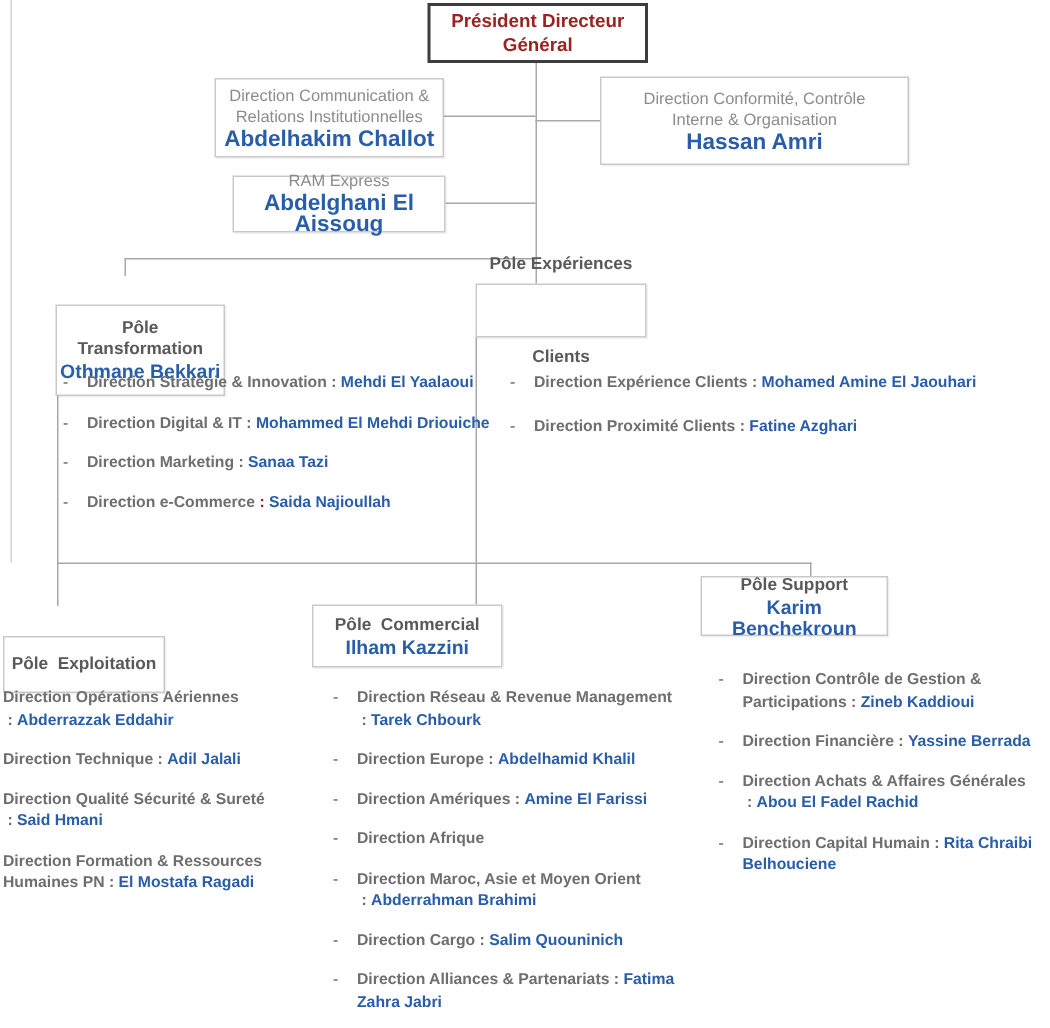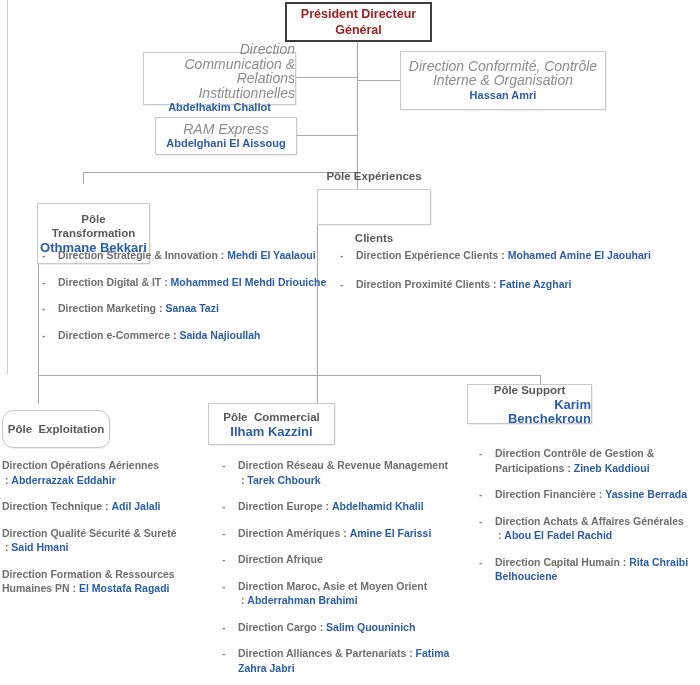--- a/index.html
+++ b/index.html
@@ -5,26 +5,26 @@
   html,body{margin:0;padding:0;background:#fff;}
   #canvas{
     position:relative;width:700px;height:685px;background:#ffffff;overflow:hidden;
     font-family:"Liberation Sans","DejaVu Sans",sans-serif;
   }
   .line{position:absolute;background:#a8a8a8;}
   .faint{background:#d2d2d2;}
   .box{
     position:absolute;background:#fff;border:1px solid #c9c9c9;
     display:flex;flex-direction:column;align-items:center;justify-content:center;
-    text-align:right;box-shadow:1px 1px 0 rgba(0,0,0,0.06);
+    text-align:center;box-shadow:1px 1px 0 rgba(0,0,0,0.06);
   }
   .root{border:2px solid #3d3d3d;box-shadow:none;}
   .rline{display:block;color:#9c2121;font-weight:700;font-size:12.5px;line-height:16px;}
-  .gline{display:block;color:#8c8c8c;font-size:14px;line-height:14.5px;font-style:italic;}
-  .bname{display:block;color:#2a5da8;font-weight:700;font-size:11px;line-height:14.5px;}
+  .gline{display:block;color:#8c8c8c;font-size:11px;line-height:14.5px;}
+  .bname{display:block;color:#2a5da8;font-weight:700;font-size:15px;line-height:14.5px;}
   .pt{display:block;color:#595959;font-weight:700;font-size:11.5px;line-height:14px;white-space:pre;}
   .ph{display:block;color:#2a5da8;font-weight:700;font-size:13px;line-height:14px;margin-top:1px;}
   .list{position:absolute;}
   .item{display:flex;align-items:flex-start;margin-bottom:12px;font-size:10.5px;line-height:14.5px;}
   .list.wgap .item{margin-bottom:14px;}
   .dash{flex:none;width:16px;color:#8a8a8a;font-weight:600;}
   .txt{flex:1;}
   .lbl{color:#6e6e6e;font-weight:600;}
   .sep{color:#6e6e6e;font-weight:600;white-space:pre;}
   .sep.red{color:#9c2121;font-weight:700;}
@@ -74,21 +74,21 @@
     <span class="pt">Pôle</span>
     <span class="pt">Transformation</span>
     <span class="ph">Othmane Bekkari</span>
   </div>
 
   <div class="box" style="left:317px;top:189px;width:112px;height:34px;gap:48px;">
     <span class="pt">Pôle Expériences</span>
     <span class="pt">Clients</span>
   </div>
 
-  <div class="box" style="left:2px;top:410px;width:106px;height:36px;border-radius:11px;">
+  <div class="box" style="left:2px;top:424px;width:106px;height:36px;">
     <span class="pt">Pôle  Exploitation</span>
   </div>
 
   <div class="box" style="left:208px;top:403px;width:125px;height:40px;">
     <span class="pt">Pôle  Commercial</span>
     <span class="ph">Ilham Kazzini</span>
   </div>
 
   <div class="box" style="left:467px;top:384px;width:123px;height:38px;">
     <span class="pt">Pôle Support</span>

